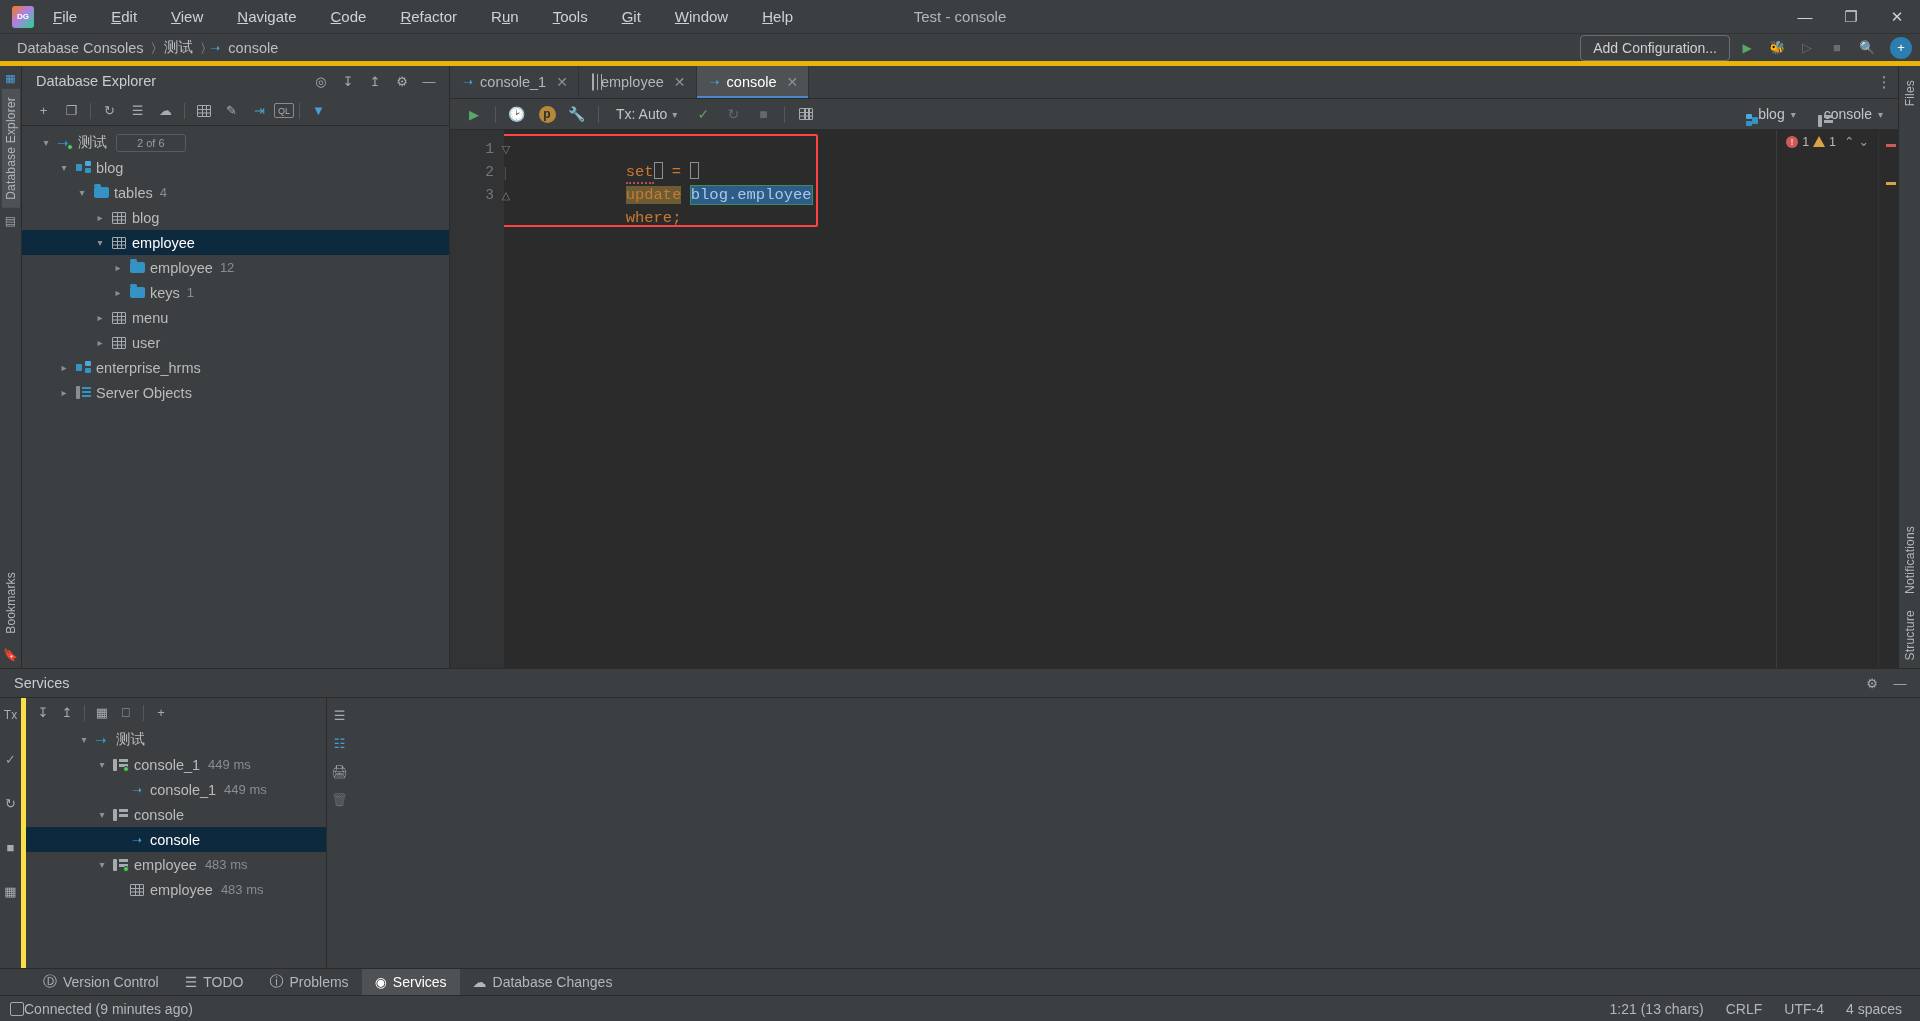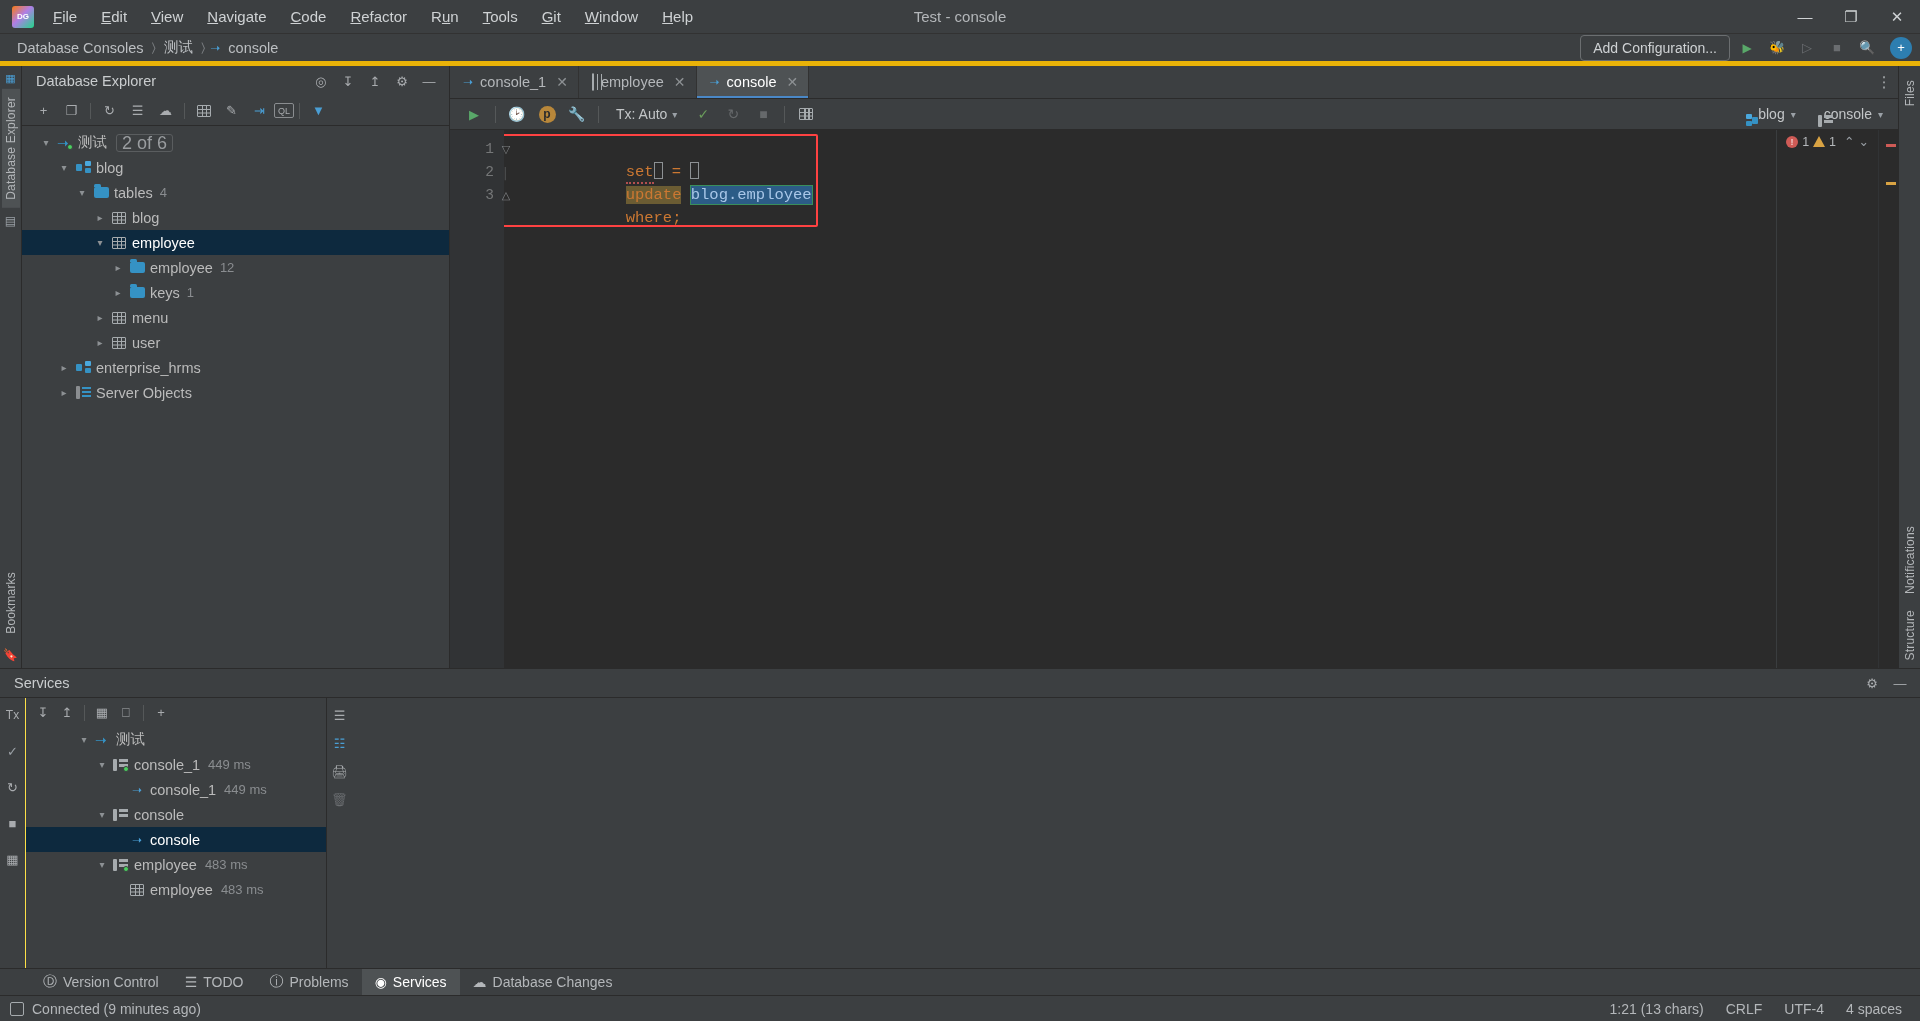--- a/index.html
+++ b/index.html
@@ -21,21 +21,21 @@
   }
   .dg-logo {
     width: 22px; height: 22px; margin: 0 10px 0 12px; border-radius: 3px;
     background: linear-gradient(135deg,#f97a12 0%,#b07ee7 45%,#21d789 100%);
     position: relative; flex: 0 0 22px;
   }
   .dg-logo::after {
     content: "DG"; position: absolute; inset: 0; display: flex; align-items: center;
     justify-content: center; font-size: 8px; font-weight: bold; color: #fff;
   }
-  .menu { display: flex; align-items: center; gap: 6px; }
+  .menu { display: flex; align-items: center; gap: 16px; }
   .menu-item {
     padding: 4px 9px; font-size: 15px; color: #cfd2d4; cursor: default; border-radius: 3px;
   }
   .menu-item u { text-decoration: underline; }
   .win-title {
     position: absolute; left: 0; right: 0; text-align: center; font-size: 15px;
     color: #b4b7ba; pointer-events: none;
   }
   .win-buttons { margin-left: auto; display: flex; align-items: center; z-index: 2; }
   .win-btn {
@@ -117,22 +117,22 @@
   .tr {
     height: 25px; display: flex; align-items: center; font-size: 14.5px; color: #bbbbbb;
     padding-right: 8px; white-space: nowrap;
   }
   .tr.sel { background: #0d293e; color: #ffffff; }
   .arrow { width: 16px; text-align: center; color: #8d9194; font-size: 10px; flex: 0 0 16px; }
   .ti { width: 22px; display: flex; align-items: center; justify-content: center; flex: 0 0 22px; }
   .tlabel { margin-left: 2px; }
   .tcount { color: #8a8d90; font-size: 13px; margin-left: 7px; }
   .tbadge {
-    color: #9a9da0; font-size: 18px; margin-left: 9px; border: 1px solid #5a5d5f;
-    border-radius: 3px; padding: 0px 5px; line-height: 16px;
+    color: #9a9da0; font-size: 11px; margin-left: 9px; border: 1px solid #5a5d5f;
+    border-radius: 3px; padding: 0px 20px; line-height: 16px;
   }
   .ic-grid {
     width: 14px; height: 12px; border: 1.4px solid #a6abae; border-radius: 1px; position: relative;
   }
   .ic-grid::before {
     content:""; position:absolute; left:0; right:0; top:3px; height:1.2px; background:#a6abae;
     box-shadow: 0 3.5px 0 #a6abae;
   }
   .ic-grid::after {
     content:""; position:absolute; top:0; bottom:0; left:4px; width:1.2px; background:#a6abae;
@@ -279,21 +279,21 @@
     display: flex; flex-direction: column;
   }
   .svc-head {
     height: 29px; flex: 0 0 29px; display: flex; align-items: center; padding: 0 8px 0 14px;
     font-size: 14.5px; color: #c9ccce; border-bottom: 1px solid #2b2b2b;
   }
   .svc-head .tools { margin-left: auto; display: flex; gap: 4px; }
   .svc-row { flex: 1 1 auto; display: flex; min-height: 0; }
   .svc-left-tb {
     width: 26px; flex: 0 0 26px; display: flex; flex-direction: column; align-items: center;
-    padding-top: 5px; gap: 12px; border-right: 1px solid #fde047;
+    padding-top: 5px; gap: 20px; border-right: 5px solid #fde047;
   }
   .svc-tbi { width: 22px; height: 24px; display: flex; align-items: center; justify-content: center;
     color: #a9acaf; font-size: 13px; }
   .svc-tree-wrap { width: 300px; flex: 0 0 300px; display: flex; flex-direction: column; min-height: 0; }
   .svc-tree-tb {
     height: 29px; flex: 0 0 29px; display: flex; align-items: center; gap: 2px; padding-left: 6px;
   }
   .svc-tree { flex: 1 1 auto; overflow: hidden; }
   .svc-tr {
     height: 25px; display: flex; align-items: center; font-size: 14.5px; color: #bbbbbb; white-space: nowrap;
@@ -326,21 +326,21 @@
     padding-left: 30px; border-top: 1px solid #2b2b2b;
   }
   .tw {
     display: flex; align-items: center; gap: 6px; padding: 0 13px; font-size: 14px; color: #b4b7ba;
   }
   .tw.active { background: #4e5254; color: #ffffff; }
   .statusbar {
     height: 26px; flex: 0 0 26px; background: #3c3f41; display: flex; align-items: center;
     padding: 0 10px 0 10px; font-size: 14px; color: #b4b7ba; border-top: 1px solid #2b2b2b;
   }
-  .sb-left { display: flex; align-items: center; gap: 8px; }
+  .sb-left { display: flex; align-items: center; }
   .sb-right { margin-left: auto; display: flex; align-items: center; gap: 22px; padding-right: 8px; }
   .sb-ico { width: 14px; height: 14px; border: 1.4px solid #a6abae; border-radius: 2px; }
 </style>
 </head>
 <body>
 
 <div id="app">
 
   <div class="titlebar">
     <div class="dg-logo"></div>

